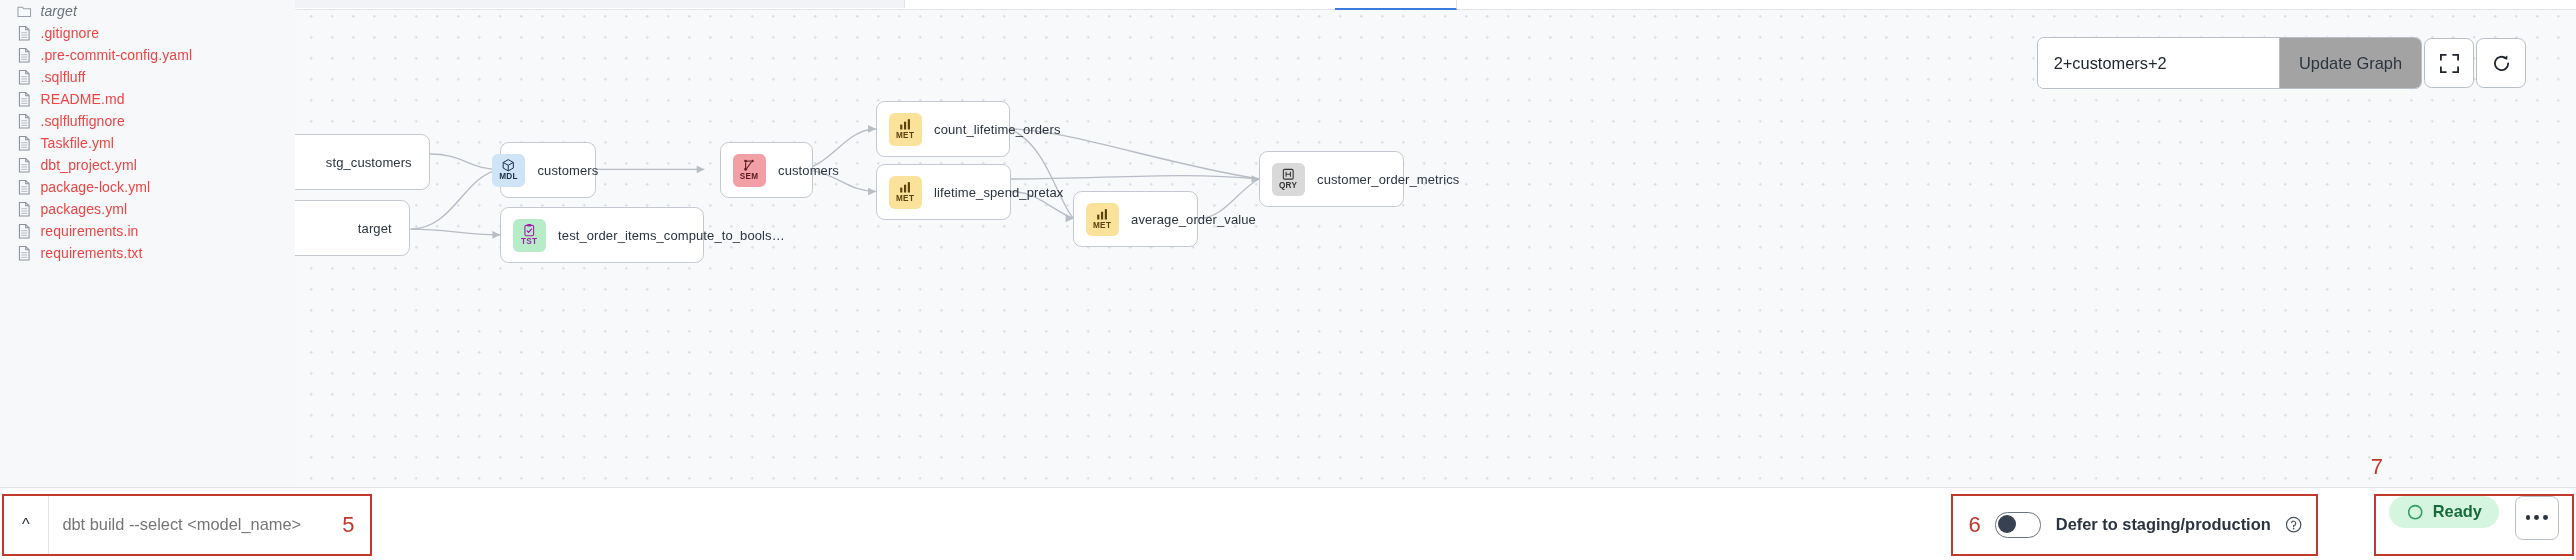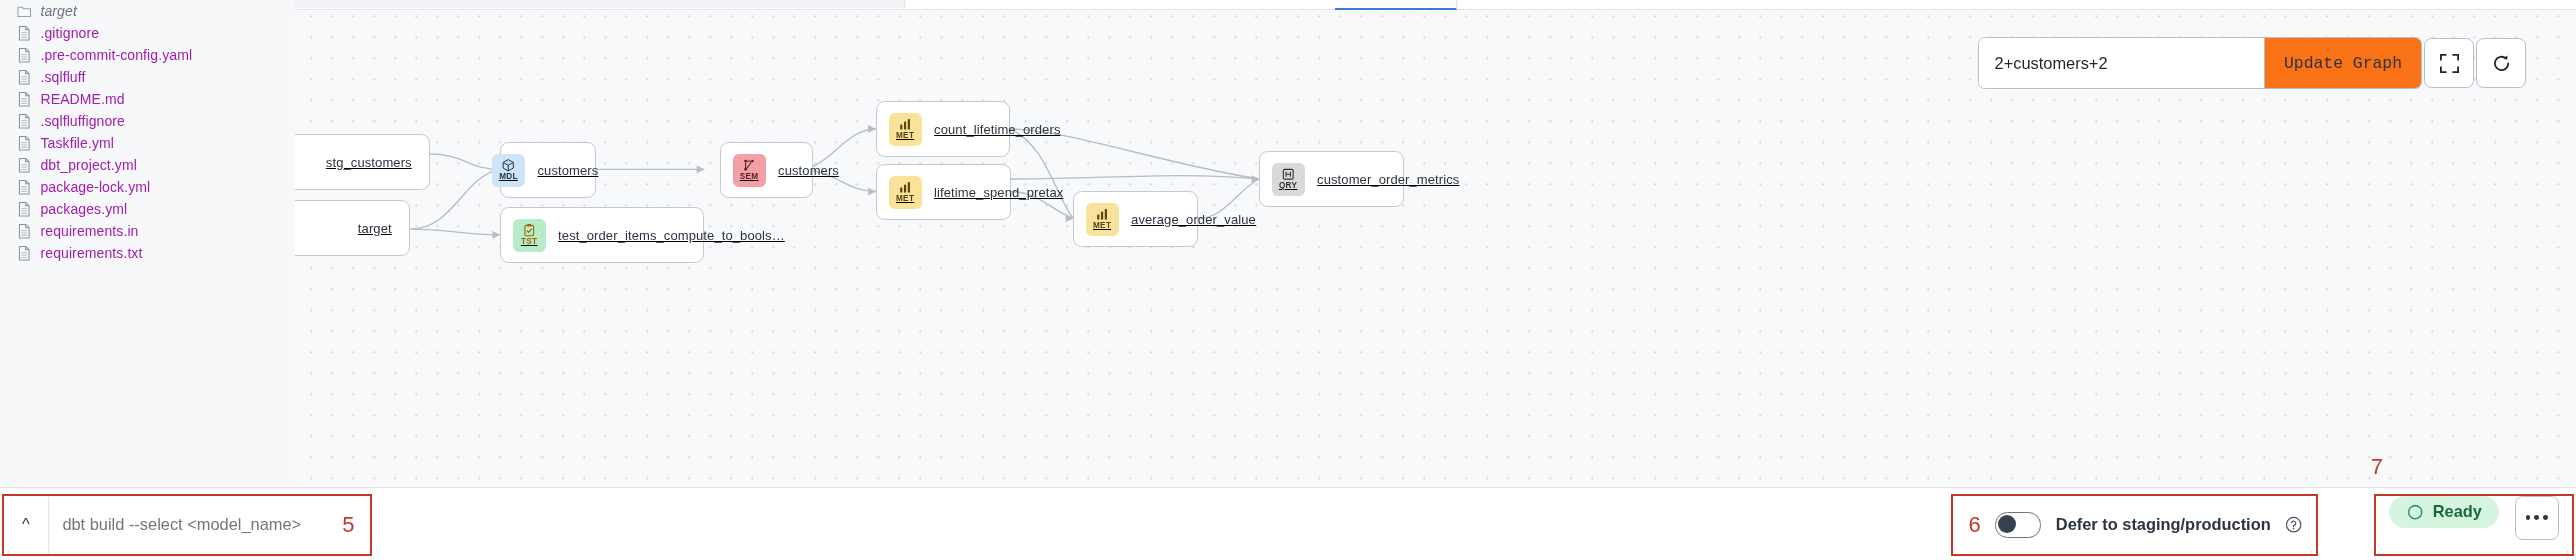--- a/index.html
+++ b/index.html
@@ -34,21 +34,21 @@
     gap: 8.7px;
   }
   .file-row .glyph {
     width: 14.5px;
     height: 16.4px;
     flex: 0 0 auto;
     display: block;
   }
   .file-row .fname {
     font-size: 14px;
-    color: #a21caf;
+    color: #ef4444;
     white-space: nowrap;
     letter-spacing: 0.1px;
   }
   .file-row.folder .fname {
     font-style: italic;
     color: #6d7480;
   }
 
   
   .canvas {
@@ -112,27 +112,26 @@
     border: none;
     outline: none;
     font-family: "Liberation Sans", sans-serif;
   }
   .update-btn {
     display: flex;
     align-items: center;
     padding: 0 19px;
     font-size: 16.4px;
     color: #2b3440;
-    background: #f97316;
+    background: #a3a3a3;
     border: none;
     border-left: 1px solid #b9bfc9;
     cursor: pointer;
-    font-family: Liberation Mono, monospace;
+    font-family: Liberation Sans, sans-serif;
     white-space: nowrap;
-    margin-left: 44px;
   }
   .icon-btn {
     width: 50px;
     height: 50px;
     background: #ffffff;
     border: 1px solid #b9bfc9;
     border-radius: 7.7px;
     display: flex;
     align-items: center;
     justify-content: center;
@@ -146,21 +145,20 @@
     display: flex;
     align-items: center;
     background: #ffffff;
     border: 1px solid #c4c9d1;
     border-radius: 8.7px;
     height: 56px;
     padding: 0 17.3px 0 11.6px;
     gap: 12.5px;
     box-sizing: border-box;
     z-index: 10;
-    text-decoration: underline;
   }
   .badge {
     width: 33px;
     height: 33px;
     border-radius: 5.8px;
     display: flex;
     flex-direction: column;
     align-items: center;
     justify-content: center;
     flex: 0 0 auto;
@@ -170,21 +168,21 @@
   .badge .btxt {
     font-size: 8.2px;
     font-weight: bold;
     letter-spacing: 0.3px;
     line-height: 8.7px;
     font-family: "Liberation Sans", sans-serif;
   }
   .badge.mdl { background: #cfe4f7; color: #19324a; }
   .badge.sem { background: #f2a0a6; color: #5a1b22; }
   .badge.met { background: #fae29a; color: #59430d; }
-  .badge.tst { background: #b6ecc7; color: #a16207; }
+  .badge.tst { background: #b6ecc7; color: #a21caf; }
   .badge.qry { background: #d9d9d9; color: #333333; }
   .node .nlabel {
     font-size: 13px;
     color: #2b3440;
     white-space: nowrap;
     letter-spacing: 0.1px;
   }
   .edges { position: absolute; left:0; top:0; width:100%; height:100%; z-index: 5; }
 
   

